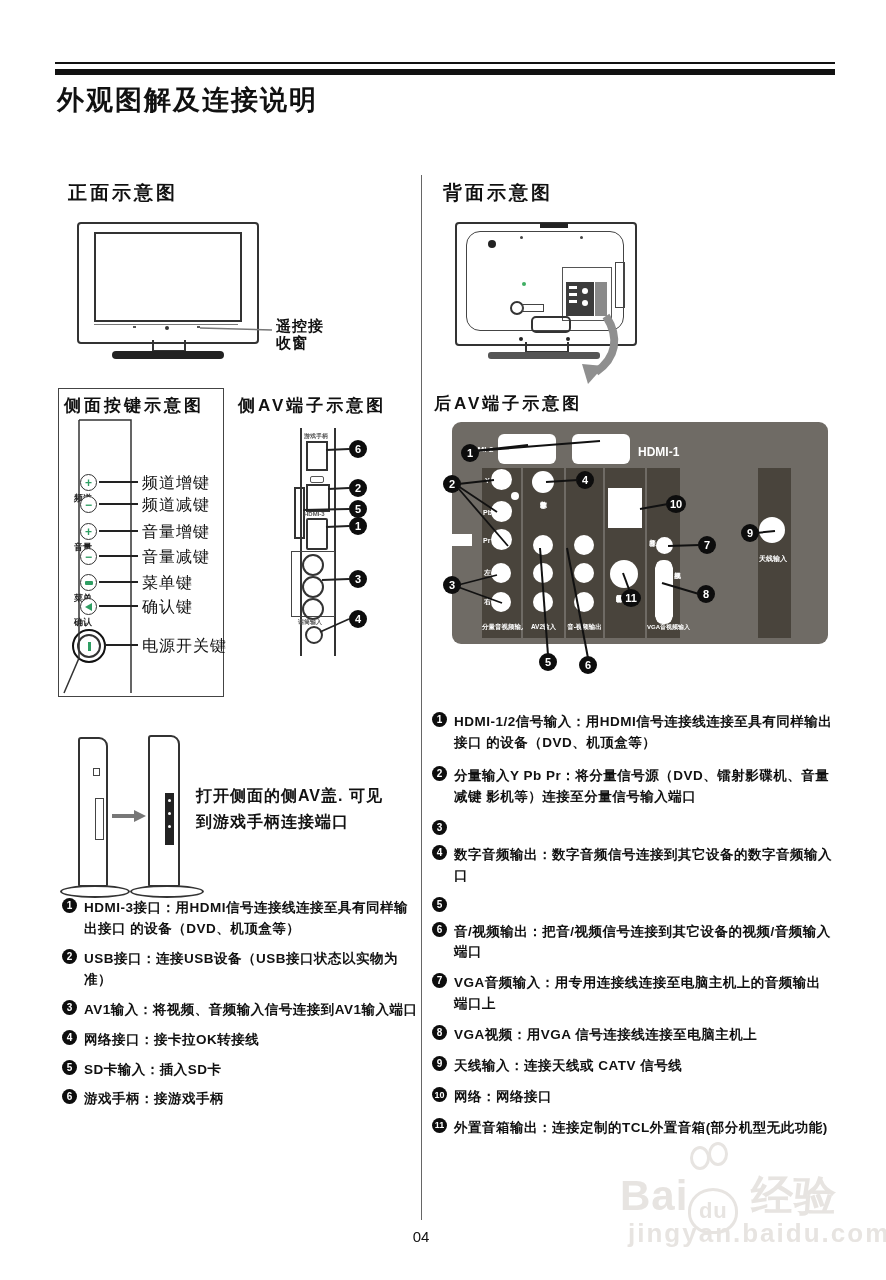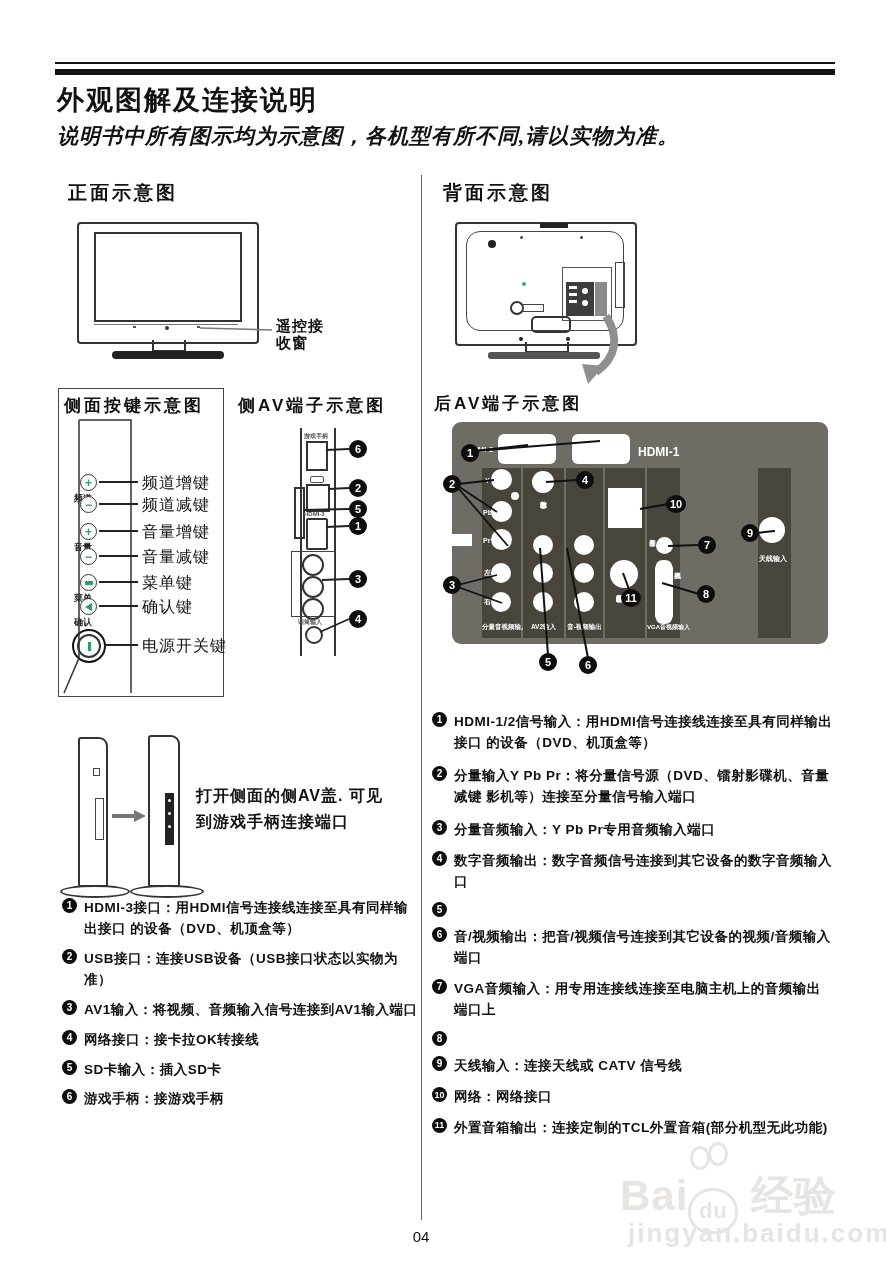--- a/index.html
+++ b/index.html
@@ -39,21 +39,20 @@
 </style>
 </head>
 <body>
 
 <div class="page">
 
   <div class="abs rule" style="left:55px;top:62px;width:780px;height:2px;"></div>
   <div class="abs rule" style="left:55px;top:69px;width:780px;height:6px;"></div>
 
   <div class="abs h1" style="left:57px;top:82px;">外观图解及连接说明</div>
-  <div class="abs subtitle" style="left:57px;top:122px;width:780px;">说明书中所有图示均为示意图，各机型有所不同,请以实物为准。</div>
 
   <div class="abs divider" style="left:421px;top:175px;height:1045px;"></div>
 
   <div class="abs h2" style="left:68px;top:180px;">正面示意图</div>
 
   <div class="abs outline2" style="left:77px;top:222px;width:178px;height:118px;border-radius:4px;"></div>
   <div class="abs outline2" style="left:94px;top:232px;width:144px;height:86px;"></div>
   <div class="abs" style="left:94px;top:324px;width:144px;height:1px;background:#777;"></div>
   <div class="abs" style="left:165px;top:326px;width:4px;height:4px;border-radius:50%;background:#333;"></div>
   <div class="abs" style="left:133px;top:326px;width:3px;height:2px;background:#555;"></div>
@@ -268,39 +267,39 @@
     <div class="li" style="margin-bottom:12px;">
         <span class="bullet">1</span>
         <span class="li-text">HDMI-1/2信号输入：用HDMI信号连接线连接至具有同样输出接口 的设备（DVD、机顶盒等）</span>
       </div>
     <div class="li" style="margin-bottom:12px;">
         <span class="bullet">2</span>
         <span class="li-text">分量输入Y Pb Pr：将分量信号源（DVD、镭射影碟机、音量减键 影机等）连接至分量信号输入端口</span>
       </div>
     <div class="li" style="margin-bottom:10px;">
         <span class="bullet">3</span>
-        <span class="li-text">分量音频输入：Y Pb Pr专用音频输入端口</span>
       </div>
     <div class="li" style="margin-bottom:10px;">
         <span class="bullet">4</span>
         <span class="li-text">数字音频输出：数字音频信号连接到其它设备的数字音频输入口</span>
       </div>
     <div class="li" style="margin-bottom:10px;">
         <span class="bullet">5</span>
       </div>
     <div class="li" style="margin-bottom:10px;">
         <span class="bullet">6</span>
         <span class="li-text">音/视频输出：把音/视频信号连接到其它设备的视频/音频输入端口</span>
       </div>
     <div class="li" style="margin-bottom:10px;">
         <span class="bullet">7</span>
         <span class="li-text">VGA音频输入：用专用连接线连接至电脑主机上的音频输出端口上</span>
       </div>
     <div class="li" style="margin-bottom:10px;">
         <span class="bullet">8</span>
+        <span class="li-text">VGA视频：用VGA 信号连接线连接至电脑主机上</span>
       </div>
     <div class="li" style="margin-bottom:10px;">
         <span class="bullet">9</span>
         <span class="li-text">天线输入：连接天线或 CATV 信号线</span>
       </div>
     <div class="li" style="margin-bottom:10px;">
         <span class="bullet" style="font-size:9px;">10</span>
         <span class="li-text">网络：网络接口</span>
       </div>
     <div class="li">

